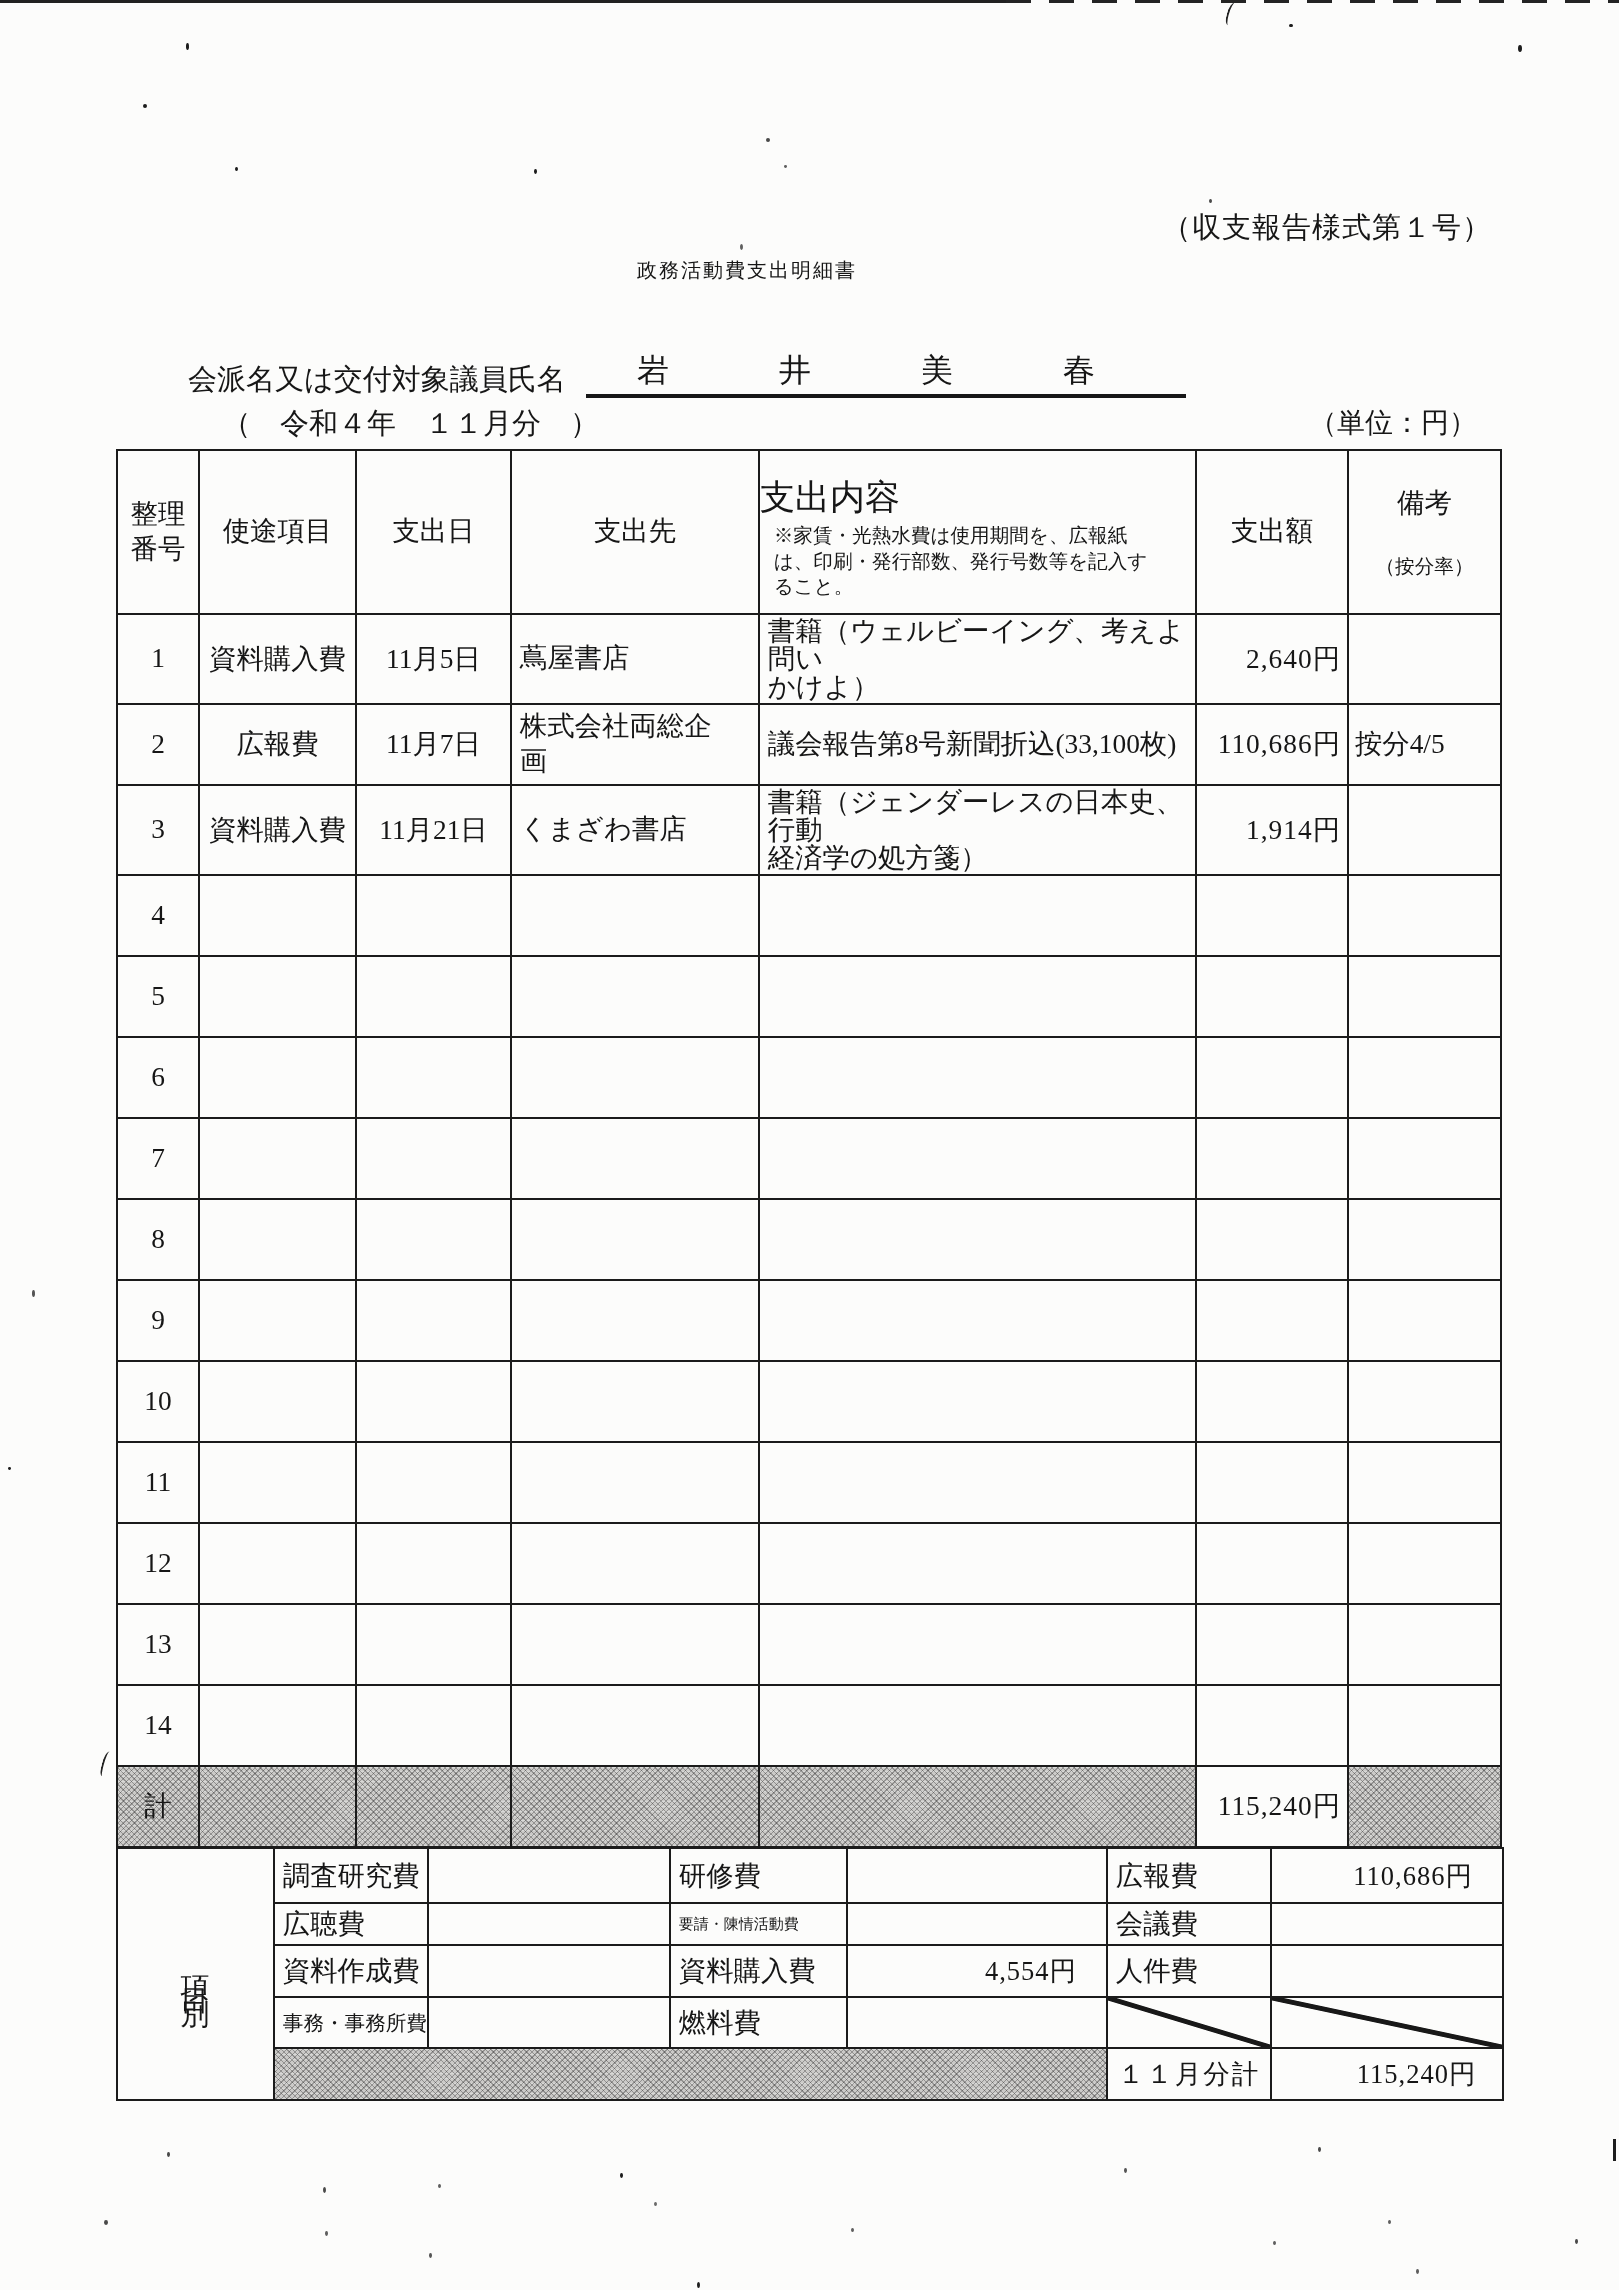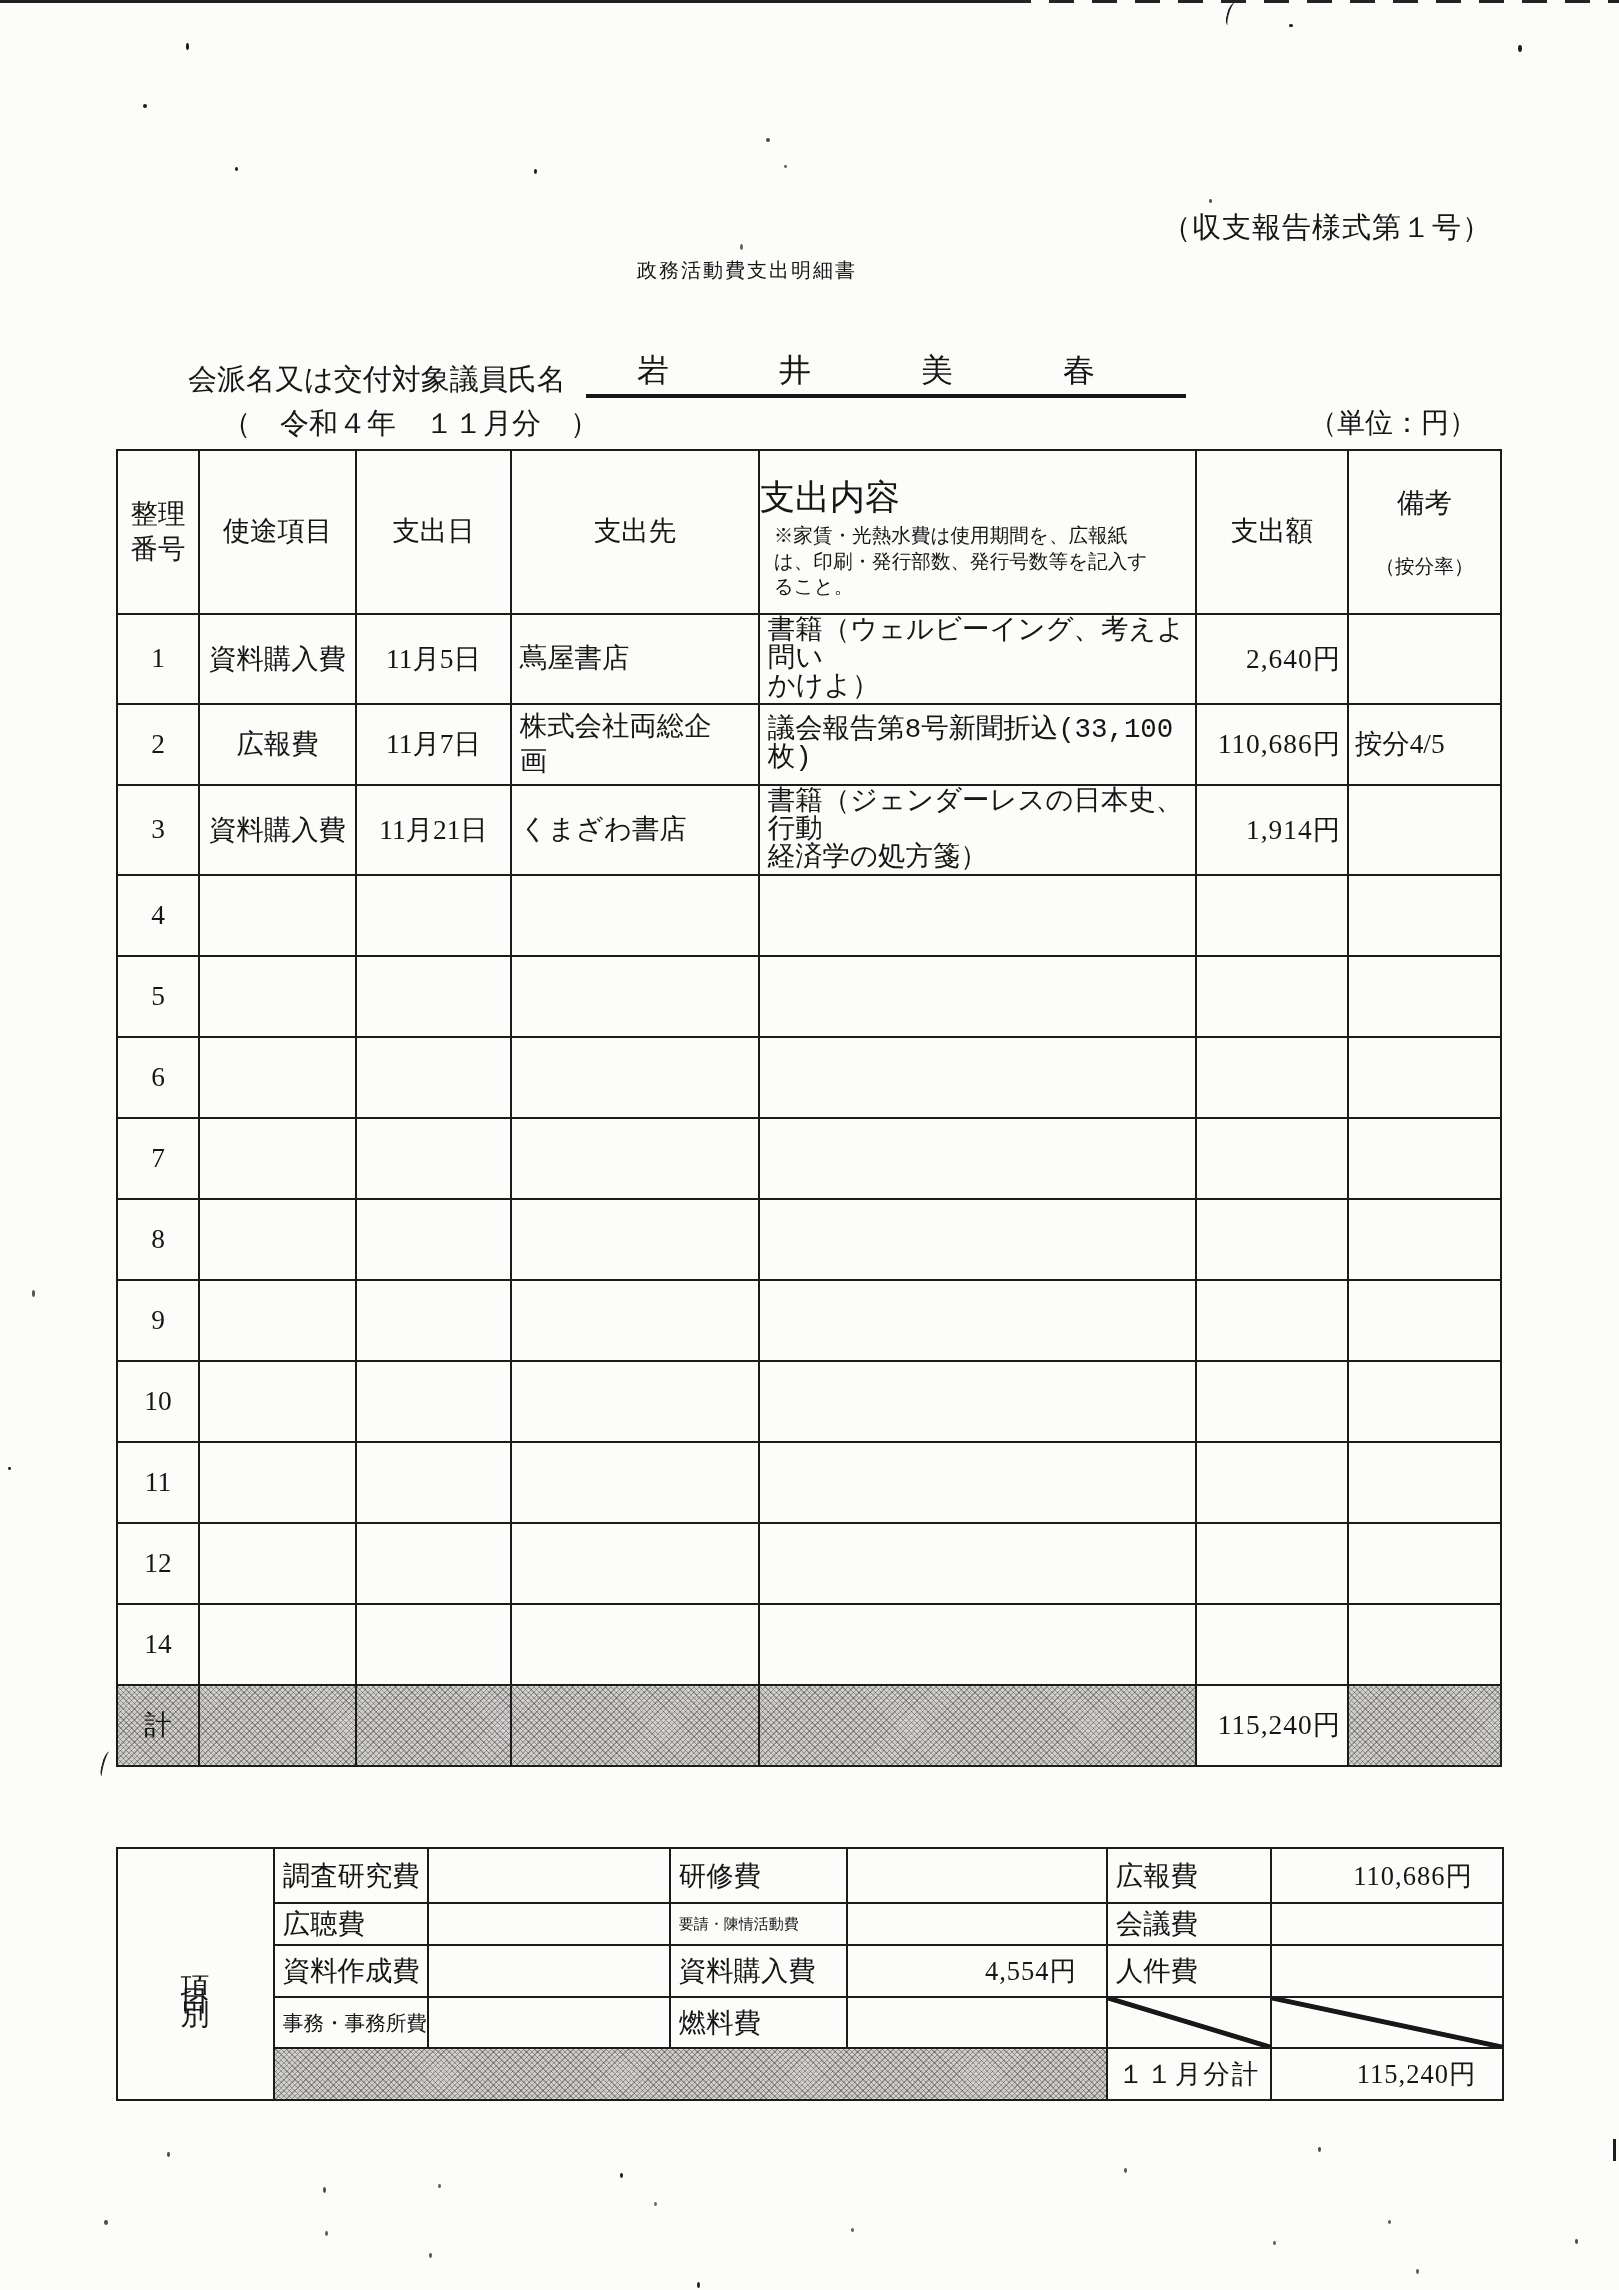--- a/index.html
+++ b/index.html
@@ -31,21 +31,21 @@
   .th-content .t{text-align:left; font-size:35px; margin-top:10px;}
   .th-content .note{text-align:left; font-size:19.6px; line-height:25.5px; padding:2px 11.8px 0 13.7px; white-space:pre-line;}
   .th-remarks .sub{font-size:19.6px; line-height:21.6px;}
   tr.r1{height:78px;} tr.r2{height:81px;} tr.r3{height:78px;}
   tr.re{height:81px;}
   tr.total-row{height:81px;}
   .c-no{text-align:center; font-size:27.4px;}
   .c-cat{text-align:center; font-size:27.4px;}
   .c-date{text-align:center; font-size:26.5px;}
   .c-payee{font-size:27.4px; padding:2px 19.6px 2px 7.8px; white-space:pre-line; line-height:35px;}
-  .c-content{font-size:21.6px; line-height:28px; padding:2px 7.8px; white-space:pre-line; vertical-align:middle;font-family:Liberation Mono, monospace;}
+  .c-content{font-size:21.6px; line-height:28px; padding:2px 7.8px; white-space:pre-line; vertical-align:middle;}
   .c-amt{text-align:right; font-size:26.5px; padding-right:5.9px; letter-spacing:1px;}
   .c-rem{font-size:25.5px; padding-left:5.9px;}
   .hatch{
     background-color:#cbcac8;
     background-image:
       repeating-linear-gradient(45deg, rgba(25,25,25,.32) 0 1px, transparent 1px 3.9px),
       repeating-linear-gradient(135deg, rgba(25,25,25,.32) 0 1px, transparent 1px 3.9px),
       repeating-linear-gradient(0deg, rgba(255,255,255,.28) 0 1px, transparent 1px 4.9px);
   }
   .total-label{text-align:center; font-size:29px;}
@@ -256,20 +256,29 @@
     <tr class="re">
       <td class="c-no">12</td>
       <td></td>
           <td></td>
       <td></td>
           <td></td>
       <td></td>
           <td></td>
     </tr>
     <tr class="re">
+      <td class="c-no">13</td>
+      <td></td>
+          <td></td>
+      <td></td>
+          <td></td>
+      <td></td>
+          <td></td>
+    </tr>
+    <tr class="re">
       <td class="c-no">14</td>
       <td></td>
           <td></td>
       <td></td>
           <td></td>
       <td></td>
           <td></td>
     </tr>
     <tr class="total-row">
       <td class="hatch total-label">計</td>

